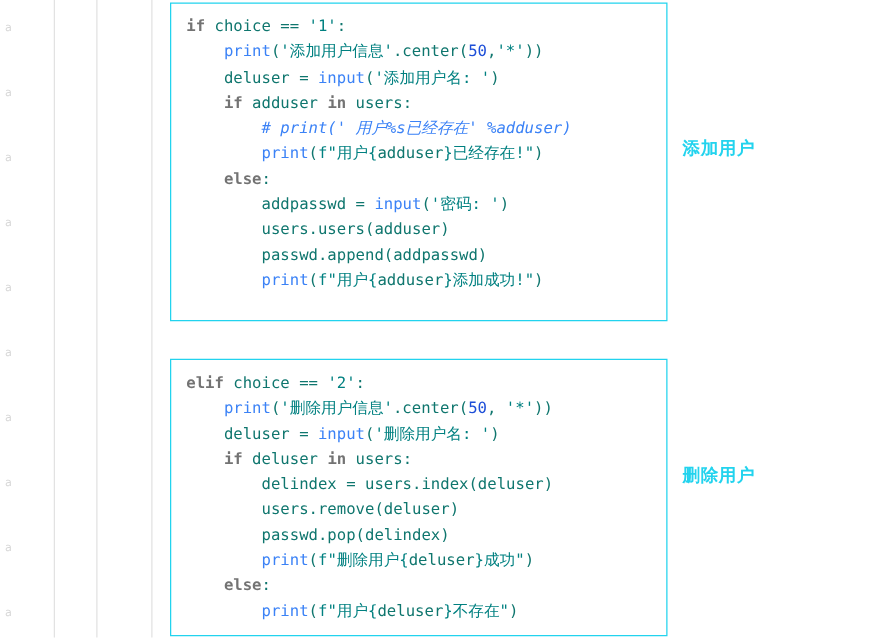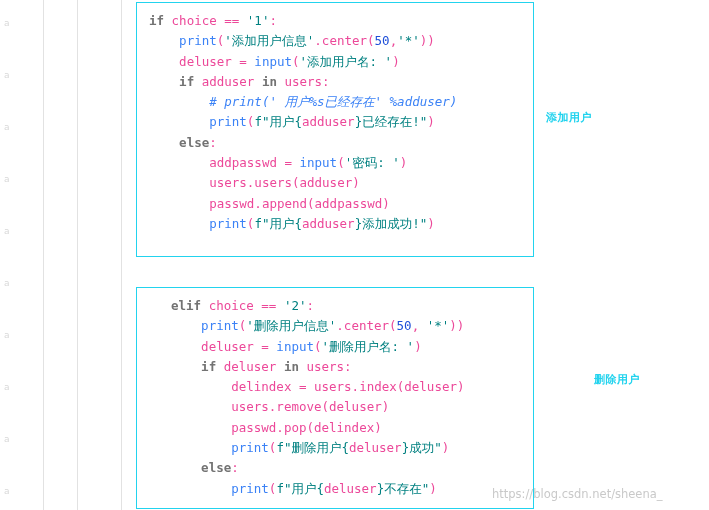--- a/index.html
+++ b/index.html
@@ -56,50 +56,49 @@
     left: 136px;
     top: 2px;
     width: 398px;
     height: 255px;
   }
   .box2 {
     left: 136px;
     top: 287px;
     width: 398px;
     height: 222px;
-    padding-left: 22px;
   }
 
   pre.code {
     margin: 0;
     padding: 8px 0 0 12px;
     font-family: "DejaVu Sans Mono", monospace;
     font-size: 12.5px;
     line-height: 20.3px;
     white-space: pre;
     color: #1a1a1a;
   }
   .kw { color: #737373; font-weight: bold; }
   .fn { color: #3b82f6; }
   .str { color: #008080; }
   .num { color: #1d4ed8; }
   .com { color: #3b82f6; font-style: italic; }
   .fstr { color: #008080; }
-  .plain { color: #ec4899; }
+  .plain { color: #0f766e; }
 
   .annot {
     position: absolute;
     color: #22d3ee;
     font-family: "DejaVu Sans", sans-serif;
-    font-size: 11px;
+    font-size: 14px;
     font-weight: bold;
     letter-spacing: 0.5px;
   }
   .annot1 { left: 546px; top: 110px; }
-  .annot2 { left: 546px; top: 372px; margin-left: 48px; }
+  .annot2 { left: 546px; top: 372px; }
 
   .watermark {
     position: absolute;
     left: 492px;
     top: 487px;
     color: #c9c9c9;
     font-family: "DejaVu Sans", sans-serif;
     font-size: 11.5px;
     white-space: nowrap;
   }
@@ -149,15 +148,14 @@
 <span class="plain">        users.remove(deluser)</span>
 <span class="plain">        passwd.pop(delindex)</span>
 <span class="plain">        </span><span class="fn">print</span><span class="plain">(</span><span class="fstr">f"删除用户{</span><span class="plain">deluser</span><span class="fstr">}成功"</span><span class="plain">)</span>
 <span class="plain">    </span><span class="kw">else</span><span class="plain">:</span>
 <span class="plain">        </span><span class="fn">print</span><span class="plain">(</span><span class="fstr">f"用户{</span><span class="plain">deluser</span><span class="fstr">}不存在"</span><span class="plain">)</span></pre>
   </div>
 
   <div class="annot annot1">添加用户</div>
   <div class="annot annot2">删除用户</div>
 
-  <div class="watermark">https://blog.csdn.net/sheena_</div>
 
 </div>
 
 </body></html>

